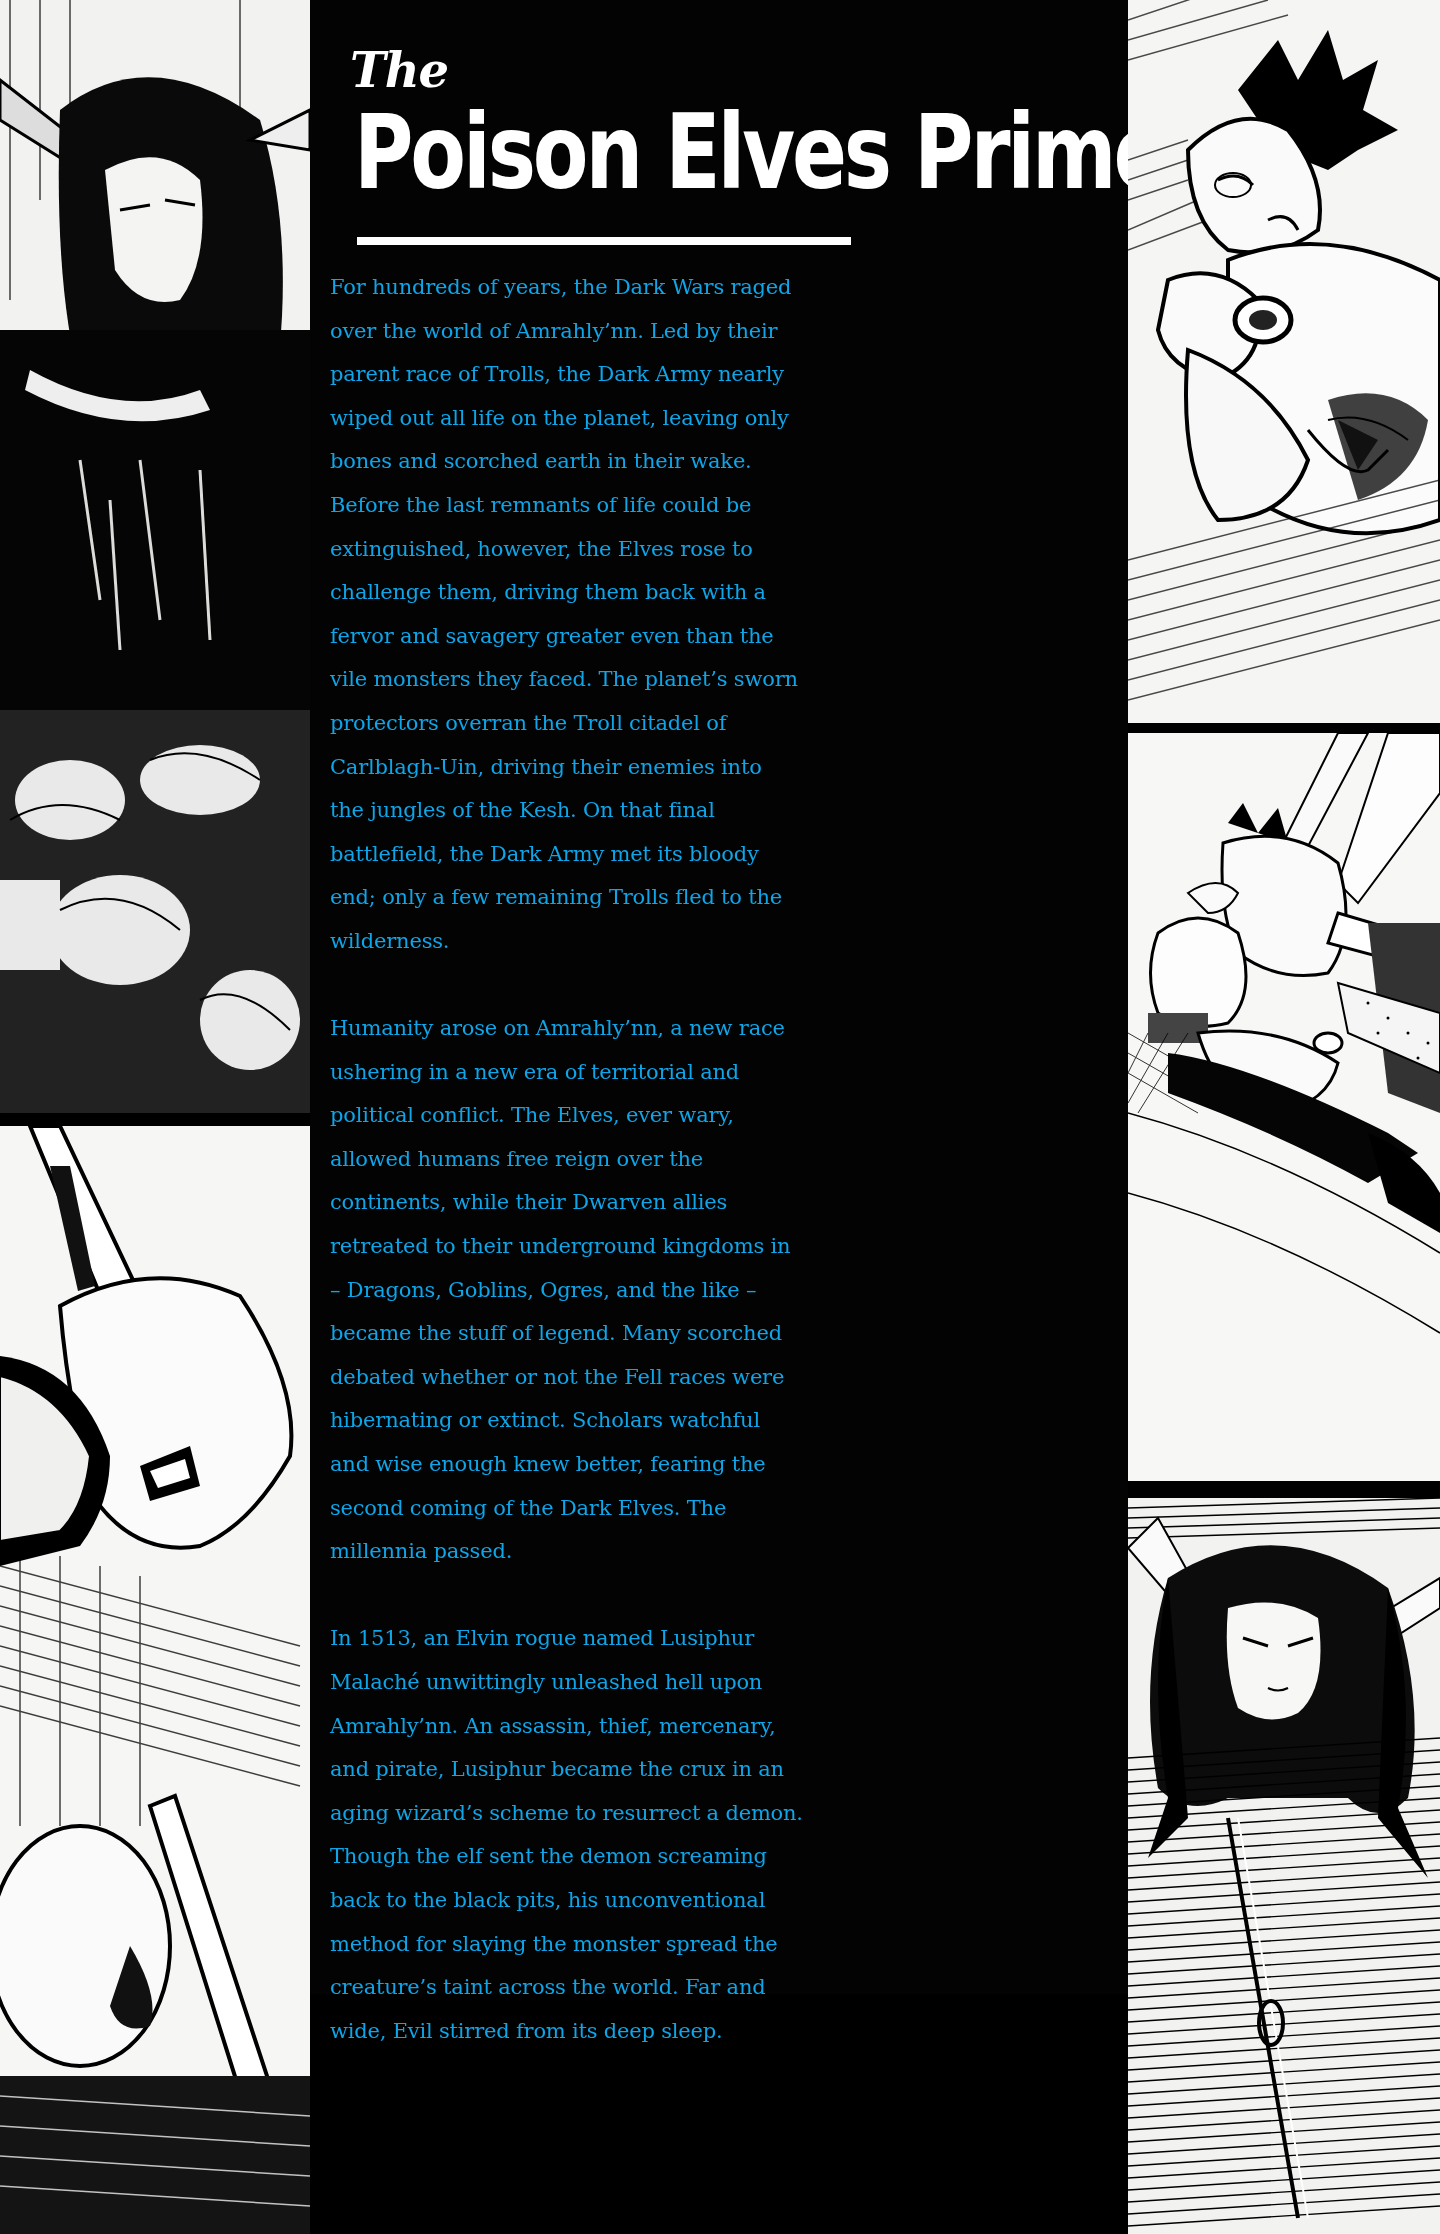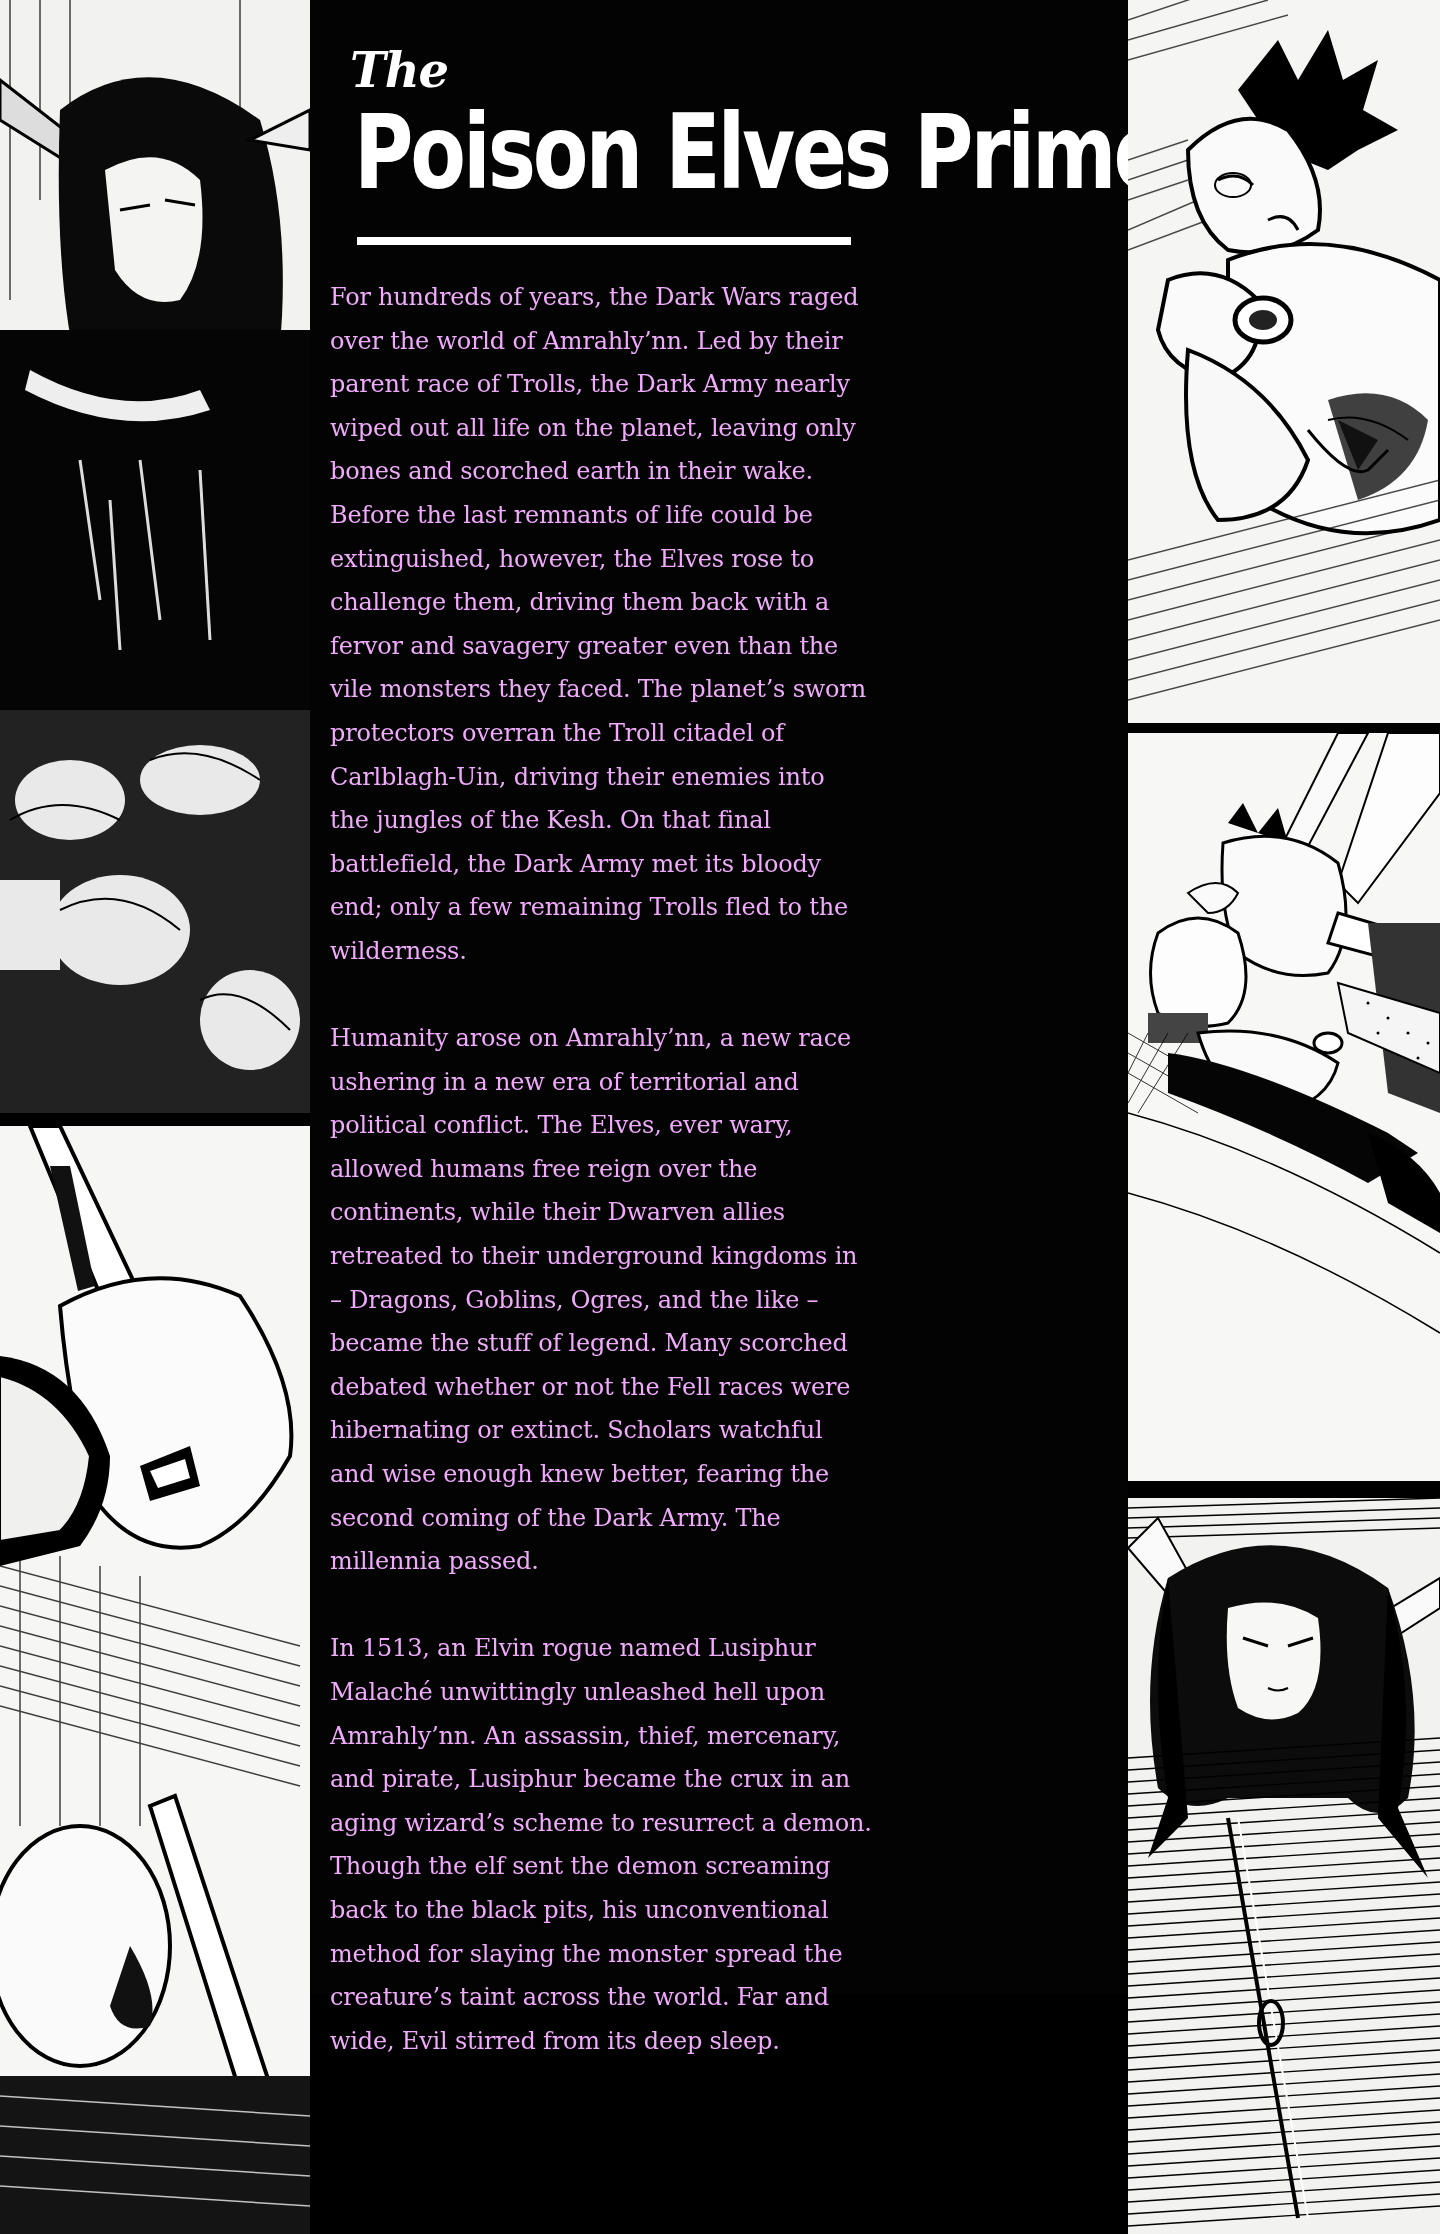--- a/index.html
+++ b/index.html
@@ -35,23 +35,23 @@
     white-space: nowrap;
   }
   #title-rule {
     position: absolute; left: 47px; top: 237px; width: 493px; height: 8px;
     background: #fff;
   }
   #title-rule { width: 492px; }
   .rule-wide { width: 494px !important; }
 
   #body-text {
-    position: absolute; left: 20px; top: 276px; width: 760px;
-    color: #f0abfc; font-family: "DejaVu Serif", serif;
-    font-size: 24px; line-height: 43.6px; letter-spacing: -0.2px;
+    position: absolute; left: 20px; top: 266px; width: 760px;
+    color: #0ea5e9; font-family: "DejaVu Serif", serif;
+    font-size: 21px; line-height: 43.6px; letter-spacing: -0.2px;
   }
   #body-text p { margin: 0 0 43.6px 0; }
   .line { display: block; white-space: nowrap; }
 </style>
 </head>
 <body>
 
 <div class="panel" id="panel-left-top">
   <svg viewBox="0 0 310 1113" preserveAspectRatio="none">
     <rect width="310" height="1113" fill="#f2f2f0"></rect>
@@ -157,21 +157,21 @@
       <span class="line">ushering in a new era of territorial and</span>
       <span class="line">political conflict.  The Elves, ever wary,</span>
       <span class="line">allowed humans free reign over the</span>
       <span class="line">continents, while their Dwarven allies</span>
       <span class="line">retreated to their underground kingdoms in</span>
       <span class="line">– Dragons, Goblins, Ogres, and the like –</span>
       <span class="line">became the stuff of legend.  Many scorched</span>
       <span class="line">debated whether or not the Fell races were</span>
       <span class="line">hibernating or extinct.  Scholars watchful</span>
       <span class="line">and wise enough knew better, fearing the</span>
-      <span class="line">second coming of the Dark Army.  The</span>
+      <span class="line">second coming of the Dark Elves.  The</span>
       <span class="line">millennia passed.</span>
     </p>
     <p>
       <span class="line">In 1513, an Elvin rogue named Lusiphur</span>
       <span class="line">Malaché unwittingly unleashed hell upon</span>
       <span class="line">Amrahly’nn.  An assassin, thief, mercenary,</span>
       <span class="line">and pirate, Lusiphur became the crux in an</span>
       <span class="line">aging wizard’s scheme to resurrect a demon.</span>
       <span class="line">Though the elf sent the demon screaming</span>
       <span class="line">back to the black pits, his unconventional</span>

